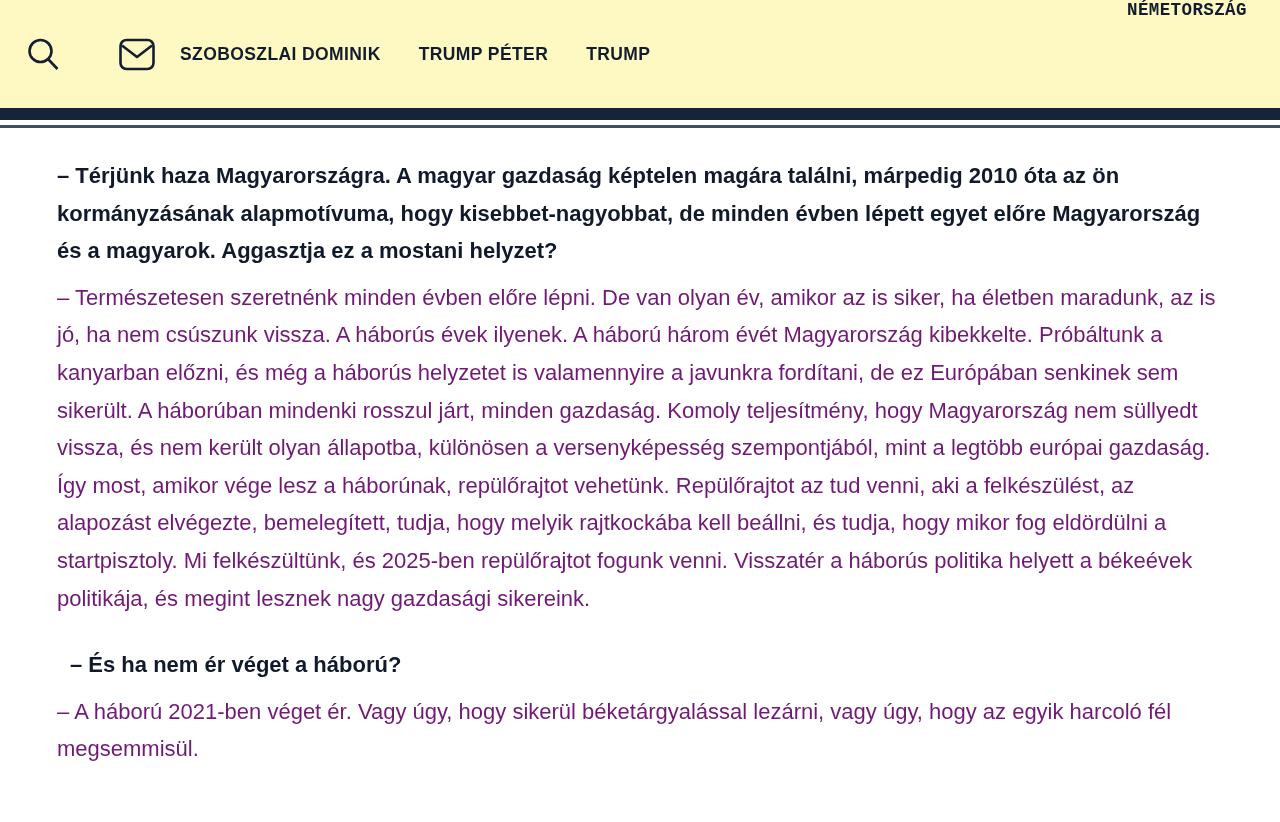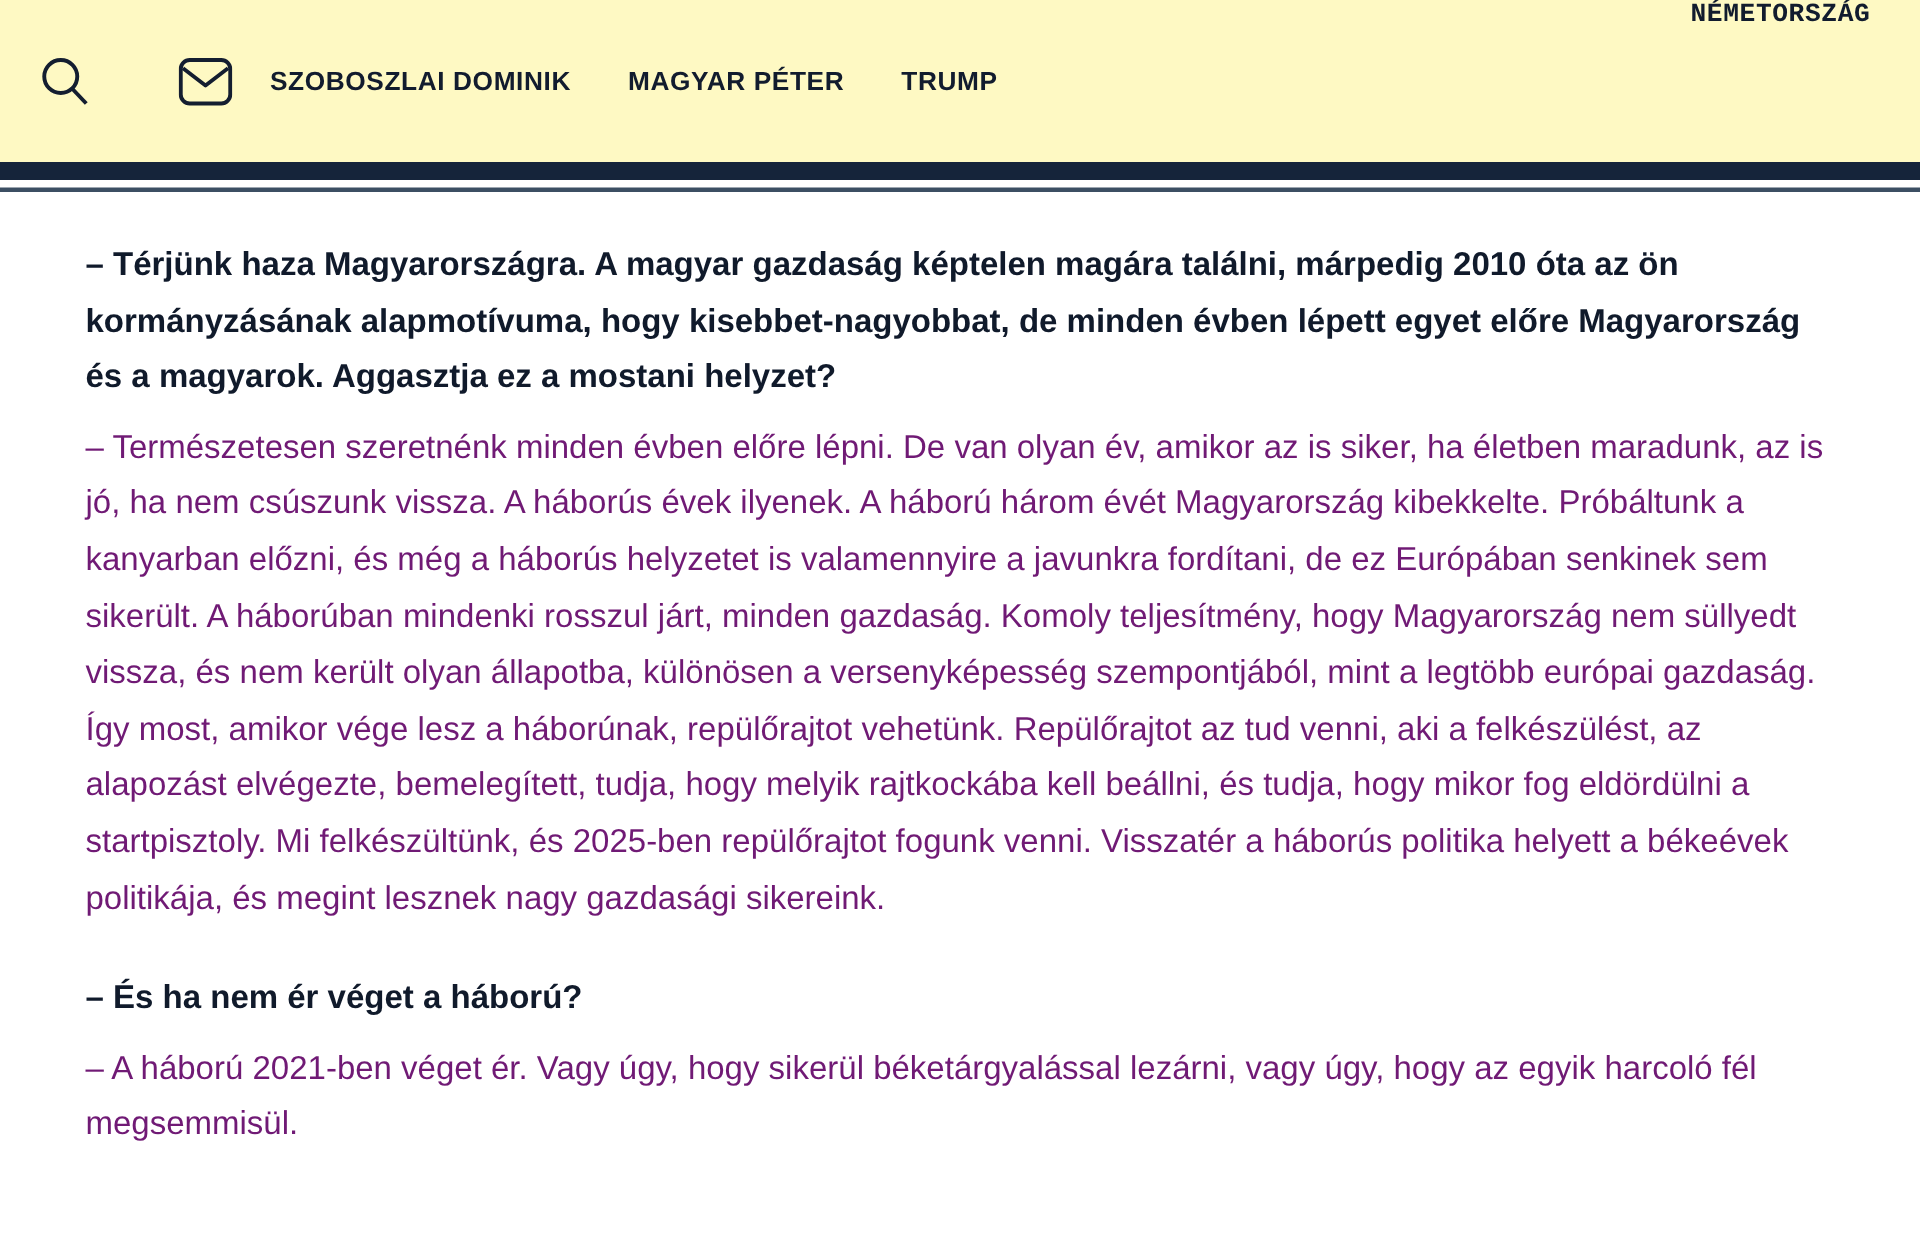--- a/index.html
+++ b/index.html
@@ -70,20 +70,21 @@
   .article p.question {
     font-weight: 700;
     color: #101a2b;
   }
   .article p.answer {
     font-weight: 400;
     color: #701a75;
   }
   .article p.block-gap {
     margin-top: 29px;
+    margin-left: 13px;
   }
 </style>
 </head>
 <body>
 
 <header class="header">
 
   <button class="icon-btn btn-search" aria-label="search">
     <span>
       <svg width="33" height="35" viewBox="0 0 33 35" fill="none" stroke="#141e30" stroke-width="2.6">
@@ -97,21 +98,21 @@
     <span>
       <svg width="36" height="33" viewBox="0 0 36 33" fill="none" stroke="#141e30" stroke-width="2.6" stroke-linejoin="round">
         <rect x="1.5" y="2" width="33" height="29" rx="6"></rect>
         <polyline points="3,7.5 18,19 33,7.5"></polyline>
       </svg>
     </span>
   </button>
 
   <nav class="nav-left">
     <a href="#" class="nav-item">SZOBOSZLAI DOMINIK</a>
-    <a href="#" class="nav-item">MAGYAR PÉTER</a>
+    <a href="#" class="nav-item">TRUMP PÉTER</a>
     <a href="#" class="nav-item">TRUMP</a>
   </nav>
 
 
   <nav class="nav-right">
     <a href="#" class="nav-item">NÉMETORSZÁG</a>
   </nav>
 
 </header>
 

